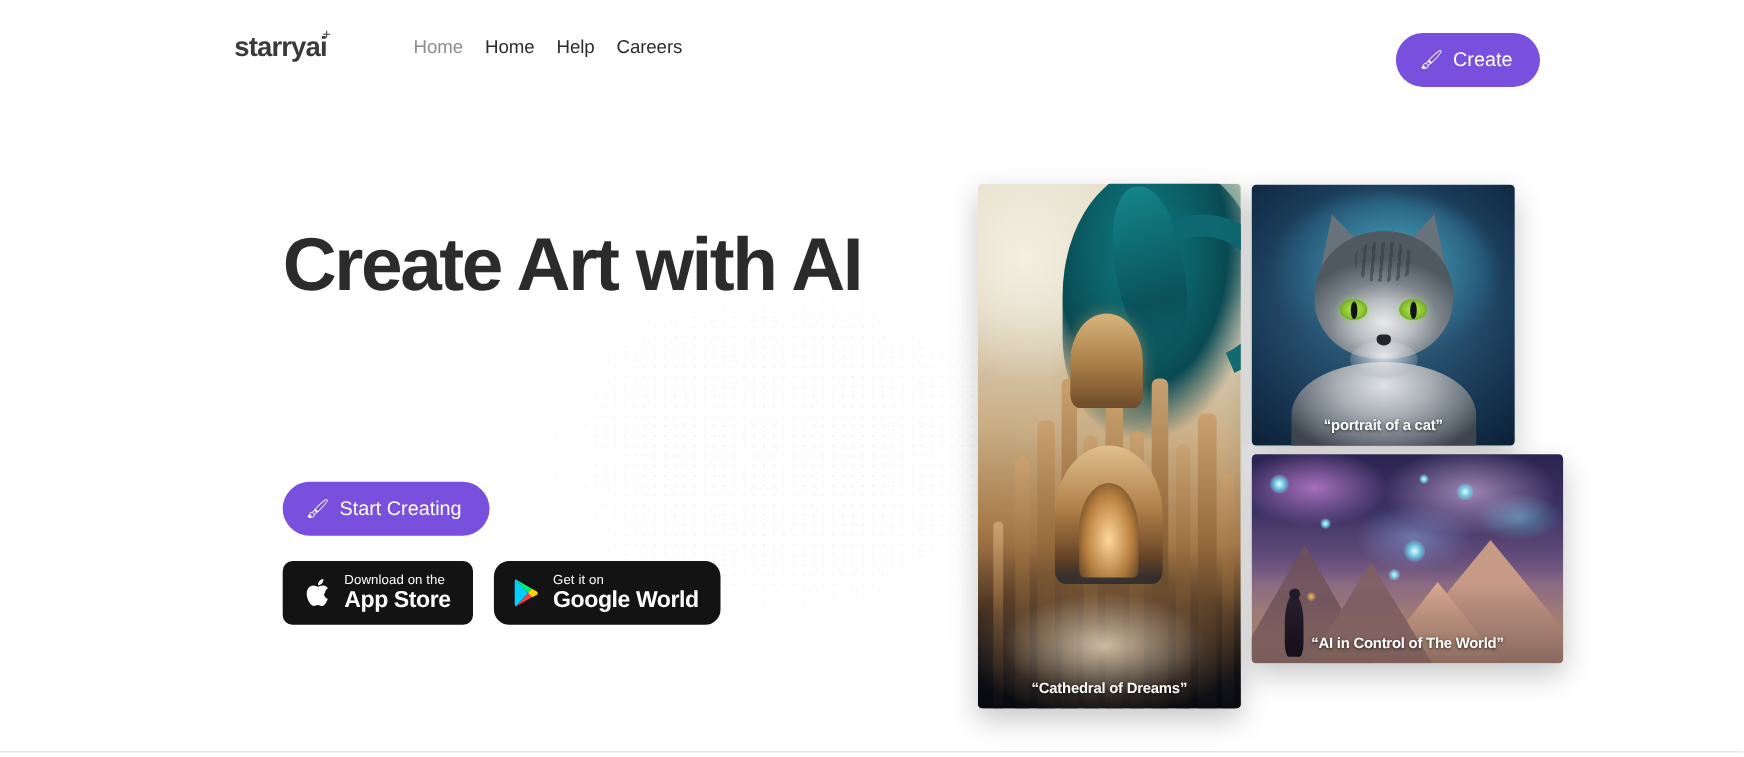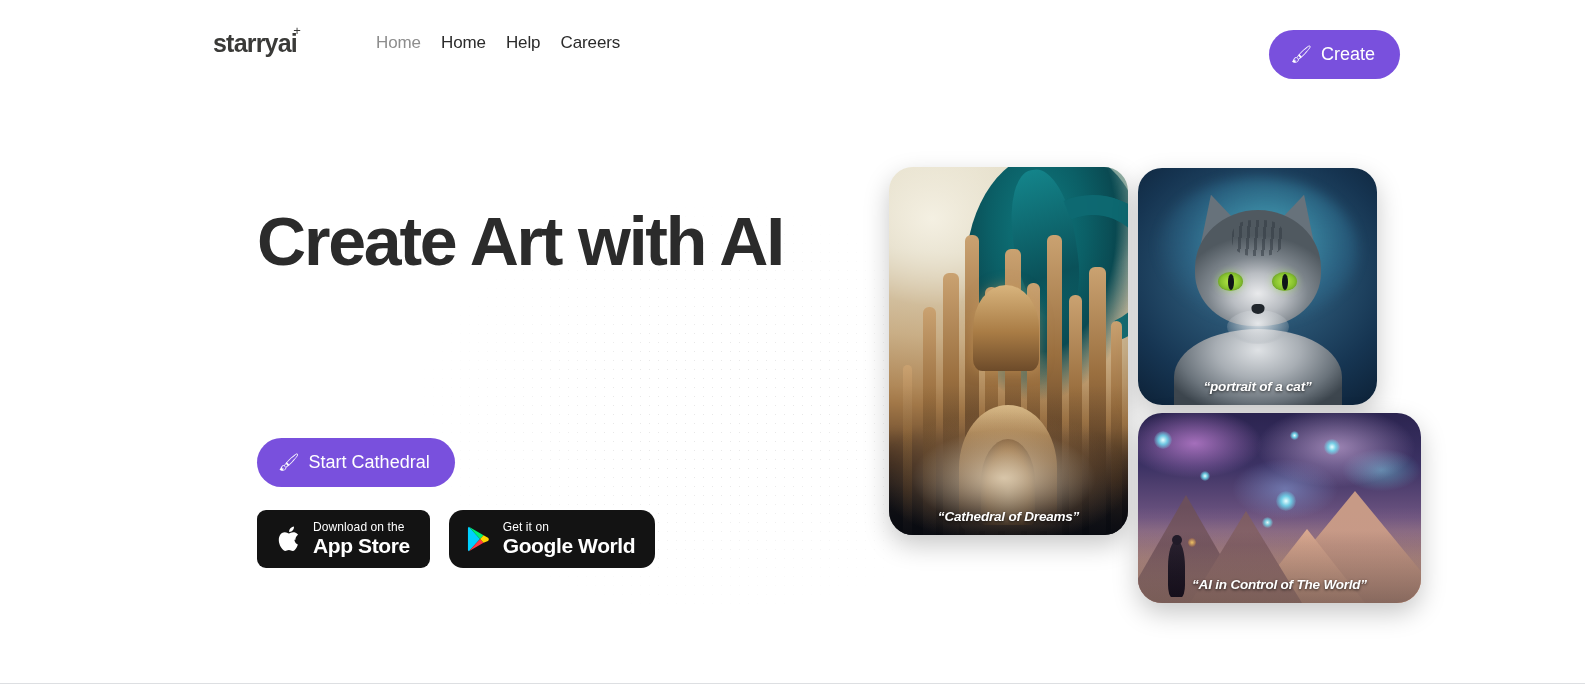--- a/index.html
+++ b/index.html
@@ -185,44 +185,43 @@
   .gallery {
     position: absolute;
     left: 889px;
     top: 167px;
     width: 490px;
     height: 435px;
   }
 
   .card {
     position: absolute;
-    border-radius: 24px;
+    border-radius: 4px;
     overflow: hidden;
     box-shadow: 0 10px 26px rgba(0,0,0,0.22);
-    font-style: italic;
   }
   .card-caption {
     position: absolute;
     left: 0;
     bottom: 11px;
     width: 100%;
     text-align: center;
     color: #ffffff;
     font-size: 13.5px;
     font-weight: bold;
     letter-spacing: -0.2px;
     text-shadow: 0 1px 3px rgba(0,0,0,0.75);
     z-index: 5;
   }
 
   
   .card-cathedral {
     left: 0; top: 0;
     width: 239px;
-    height: 368px;
+    height: 477px;
     background:
       linear-gradient(to top, rgba(10,12,18,0.92) 0%, rgba(20,18,22,0.35) 14%, rgba(0,0,0,0) 30%),
       linear-gradient(185deg, #e7e1cd 0%, #ded6bf 26%, #c9ae86 48%, #a87c4a 66%, #6e4a2c 82%, #20242c 100%);
   }
   .cath-sky {
     position: absolute; inset: 0;
     background:
       radial-gradient(ellipse 60% 34% at 18% 14%, rgba(245,241,228,0.95), transparent 70%),
       radial-gradient(ellipse 46% 30% at 82% 8%, rgba(14,92,96,0.95), transparent 68%);
   }
@@ -499,21 +498,21 @@
       <span class="btn-emoji">🖌</span>
       <span>Create</span>
     </button>
   </div>
 
   <div class="hero-left">
     <h1 class="hero-title">Create Art with AI</h1>
 
     <button class="start-btn">
       <span class="btn-emoji">🖌</span>
-      <span>Start Cathedral</span>
+      <span>Start Creating</span>
     </button>
 
     <div class="store-row">
 
       <div class="store-badge">
         <svg class="apple-mark" viewBox="0 0 24 28">
           <path fill="#ffffff" d="M17.1 14.6c0-3 2.4-4.4 2.5-4.5-1.4-2-3.5-2.3-4.2-2.3-1.8-.2-3.5 1-4.4 1-.9 0-2.3-1-3.8-1-1.9 0-3.7 1.1-4.7 2.9-2 3.5-.5 8.7 1.4 11.5.9 1.4 2.1 2.9 3.5 2.9 1.4-.1 1.9-.9 3.6-.9 1.7 0 2.1.9 3.6.9 1.5 0 2.4-1.4 3.3-2.8 1-1.6 1.5-3.1 1.5-3.2-.1 0-2.9-1.1-3.3-4.5z"></path>
           <path fill="#ffffff" d="M14.6 5.8c.8-.9 1.3-2.2 1.1-3.5-1.1 0-2.5.8-3.3 1.7-.7.8-1.3 2.1-1.2 3.4 1.3.1 2.6-.6 3.4-1.6z"></path>
         </svg>
         <span class="store-text">

